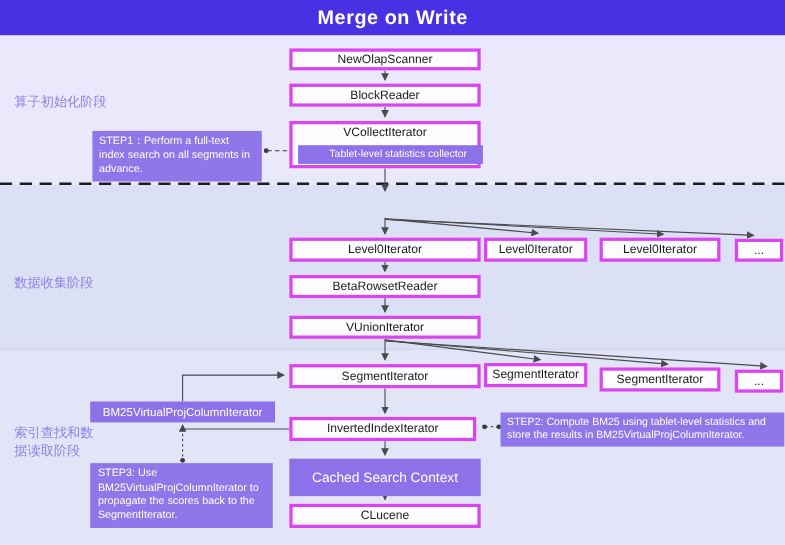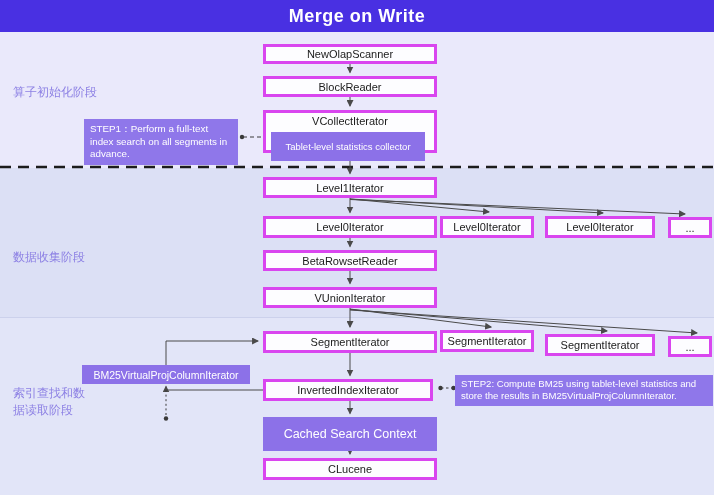--- a/index.html
+++ b/index.html
@@ -26,22 +26,22 @@
     background:#FDFDFF;border:3px solid #d946ef;color:#1b1b1b;
     font-size:11px;z-index:6;box-sizing:border-box;text-align:center;
   }
   .pbox{background:#8C71E8;border:none;color:#fff;}
   .callout{
     position:absolute;background:#8F77EA;color:#fff;z-index:6;
     line-height:1.3;box-sizing:border-box;text-align:left;
   }
   #vcollect-wrap{flex-direction:column;justify-content:flex-start;padding-top:2px;}
   #stats-collector{
-    position:absolute;left:5px;top:19px;width:154px;height:29px;
-    display:flex;align-items:center;justify-content:center;font-size:9.5px;
+    position:absolute;left:5px;top:19px;width:154px;height:17px;
+    display:flex;align-items:center;justify-content:center;font-size:9.5px;padding-left:14px;
   }
   #connectors{position:absolute;top:0;left:0;z-index:4;}
 </style>
 </head>
 <body>
 
 <div id="canvas">
 
   <div id="titlebar">
     <span>Merge on Write</span>
@@ -99,21 +99,20 @@
   </svg>
 
   <div class="box" style="left:263px;top:44px;width:174px;height:20px;">NewOlapScanner</div>
   <div class="box" style="left:263px;top:76px;width:174px;height:21px;">BlockReader</div>
 
   <div class="box" id="vcollect-wrap" style="left:263px;top:110px;width:174px;height:43px;">
     <span>VCollectIterator</span>
     <div class="pbox" id="stats-collector">Tablet-level statistics collector</div>
   </div>
 
-  <div class="box" style="left:263px;top:177px;width:174px;height:21px;">Level1Iterator</div>
 
   <div class="box" style="left:263px;top:216px;width:174px;height:22px;">Level0Iterator</div>
   <div class="box" style="left:440px;top:216px;width:94px;height:22px;">Level0Iterator</div>
   <div class="box" style="left:545px;top:216px;width:110px;height:22px;">Level0Iterator</div>
   <div class="box" style="left:668px;top:217px;width:44px;height:21px;">...</div>
 
   <div class="box" style="left:263px;top:287px;width:174px;height:21px;">VUnionIterator</div>
   <div class="box" style="left:263px;top:250px;width:174px;height:21px;">BetaRowsetReader</div>
 
   <div class="box" style="left:263px;top:331px;width:174px;height:22px;">SegmentIterator</div>
@@ -124,14 +123,15 @@
   <div class="box" style="left:263px;top:379px;width:170px;height:22px;">InvertedIndexIterator</div>
 
   <div class="box pbox" style="left:82px;top:365px;width:168px;height:19px;font-size:10.5px;">BM25VirtualProjColumnIterator</div>
 
   <div class="box pbox" style="left:263px;top:417px;width:174px;height:34px;font-size:12.5px;">Cached Search Context</div>
 
   <div class="box" style="left:263px;top:458px;width:174px;height:22px;">CLucene</div>
 
   <div class="callout" style="left:84px;top:119px;width:154px;padding:4px 6px;font-size:9.8px;">STEP1：Perform a full-text index search on all segments in advance.</div>
   <div class="callout" style="left:455px;top:375px;width:258px;padding:3px 6px;font-size:9.6px;">STEP2: Compute BM25 using tablet-level statistics and store the results in BM25VirtualProjColumnIterator.</div>
+  <div class="callout" style="left:82px;top:421px;width:166px;padding:4px 7px;font-size:9.8px;">STEP3: Use BM25VirtualProjColumnIterator to propagate the scores back to the SegmentIterator.</div>
 
 </div>
 
 </body></html>

